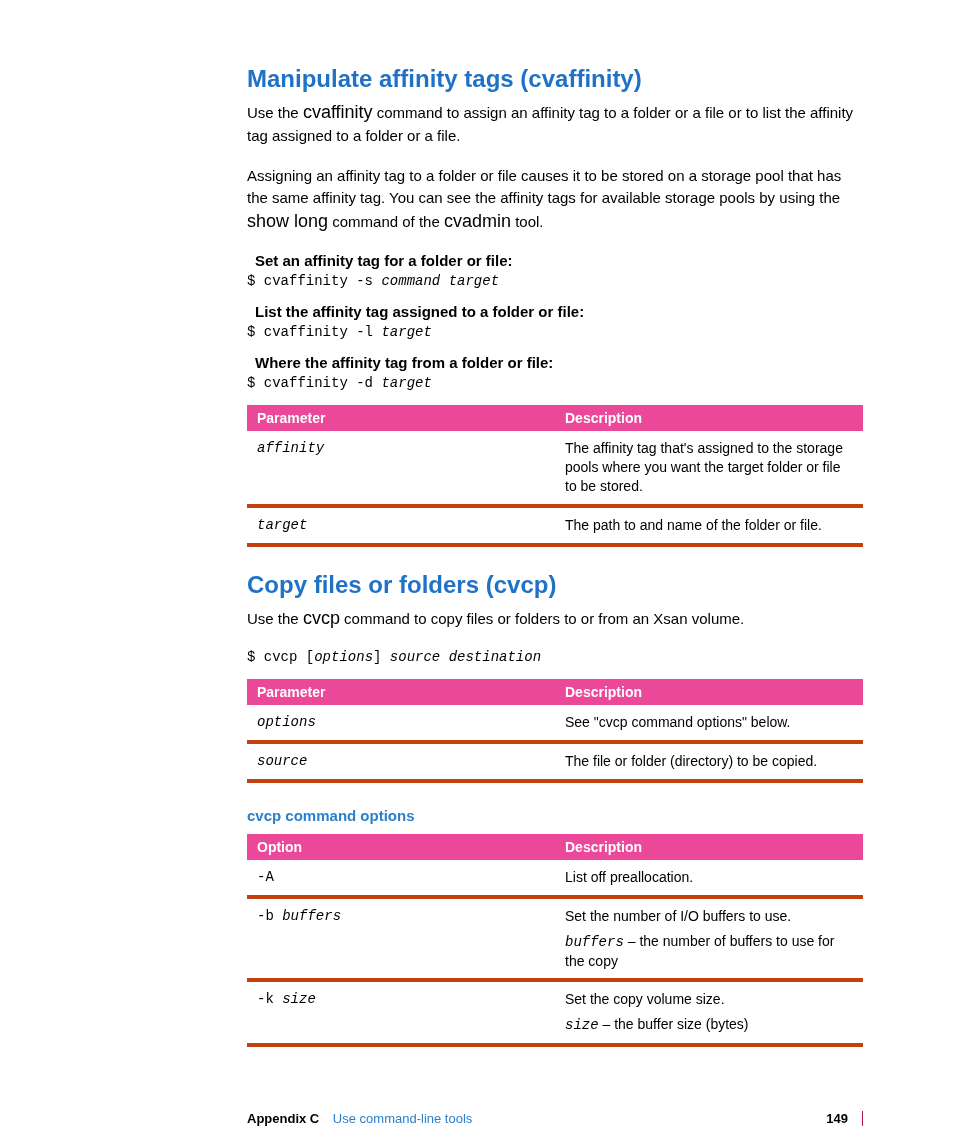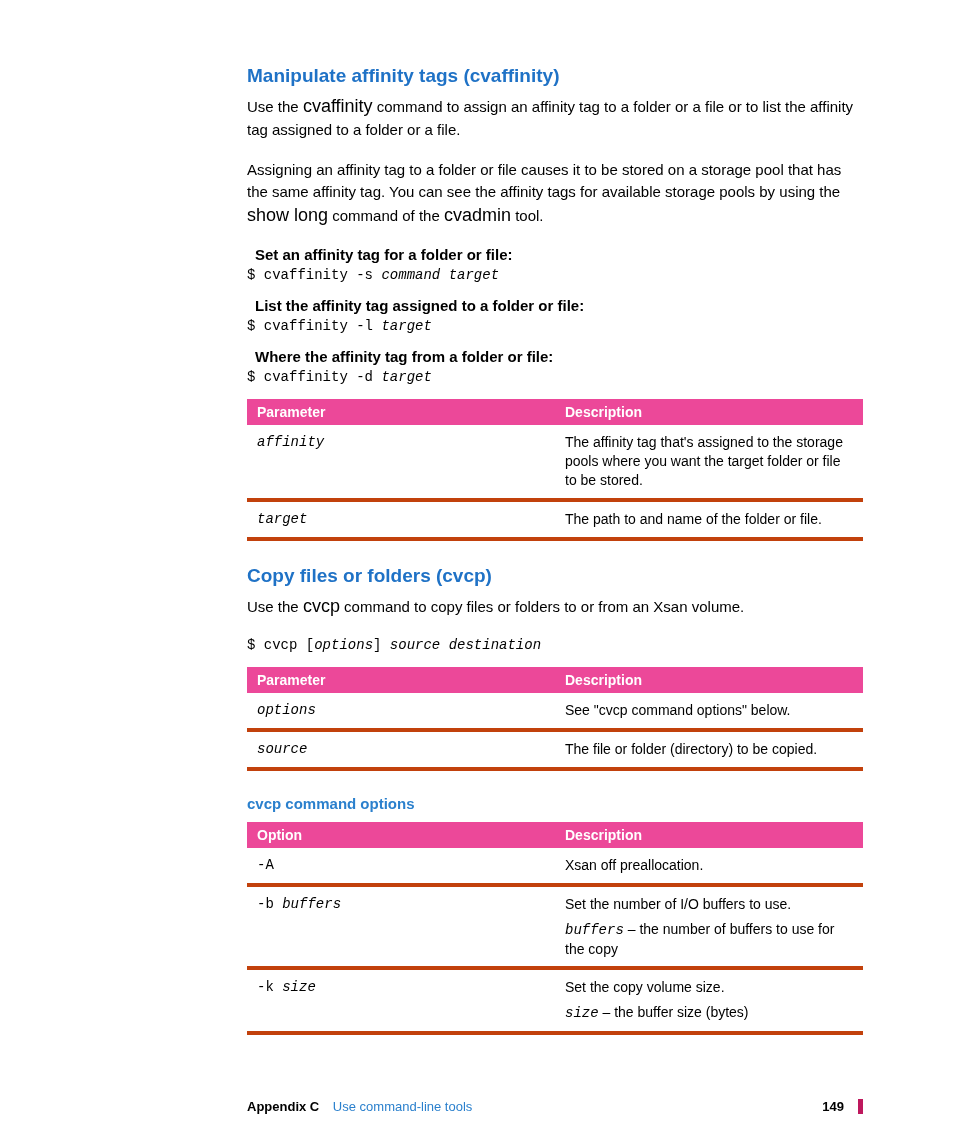--- a/index.html
+++ b/index.html
@@ -11,21 +11,21 @@
     width: 954px;
   }
   .page {
     padding: 65px 91px 40px 247px;
     box-sizing: border-box;
     min-height: 1080px;
     position: relative;
   }
   h2.section {
     color: #1f72c6;
-    font-size: 19px;
+    font-size: 24px;
     font-weight: 600;
     margin: 0 0 6px 0;
   }
   p.body {
     font-size: 15px;
     line-height: 1.45;
     margin: 0 0 18px 0;
     color: #000;
   }
   .cmd {
@@ -87,21 +87,21 @@
     font-size: 15px;
     font-weight: 700;
     margin: 6px 0 10px 0;
   }
   .footer {
     position: relative;
     padding: 0 91px 40px 247px;
     box-sizing: border-box;
   }
   .footer-line {
-    border-right: 5px solid #be185d;
+    border-right: 1px solid #be185d;
     padding-right: 14px;
     display: flex;
     justify-content: space-between;
     align-items: baseline;
     font-size: 13px;
   }
   .footer .ap { font-weight: 700; }
   .footer .link { color: #2b80cd; margin-left: 10px; font-weight: 400; }
   .footer .pn { font-weight: 700; margin-left: 14px; }
 </style>
@@ -174,21 +174,21 @@
   <h3 class="sub">cvcp command options</h3>
 
   <table>
     <tbody>
         <tr>
       <th>Option</th>
       <th>Description</th>
     </tr>
     <tr>
       <td class="option">-A</td>
-      <td>Xsan off preallocation.</td>
+      <td>List off preallocation.</td>
     </tr>
     <tr>
       <td class="option">
         <span>-b </span><span class="arg">buffers</span>
       </td>
       <td>
         <div>Set the number of I/O buffers to use.</div>
         <div class="desc-sub"><span class="arg">buffers</span><span> – the number of buffers to use for the copy</span></div>
       </td>
     </tr>

